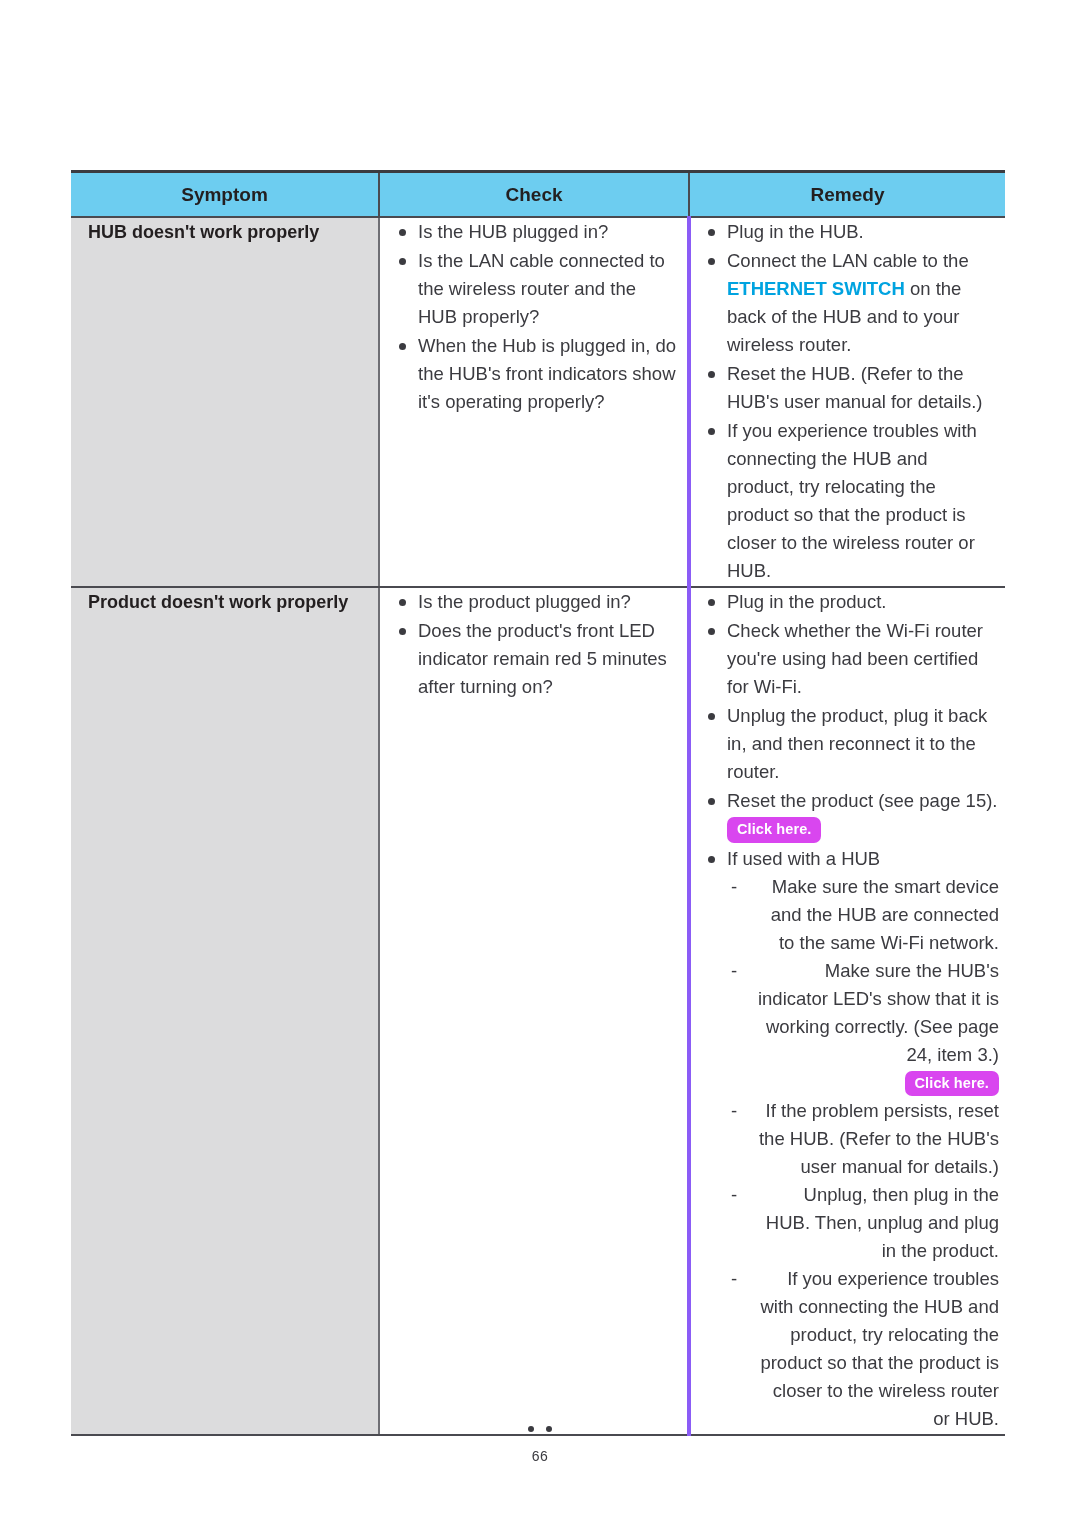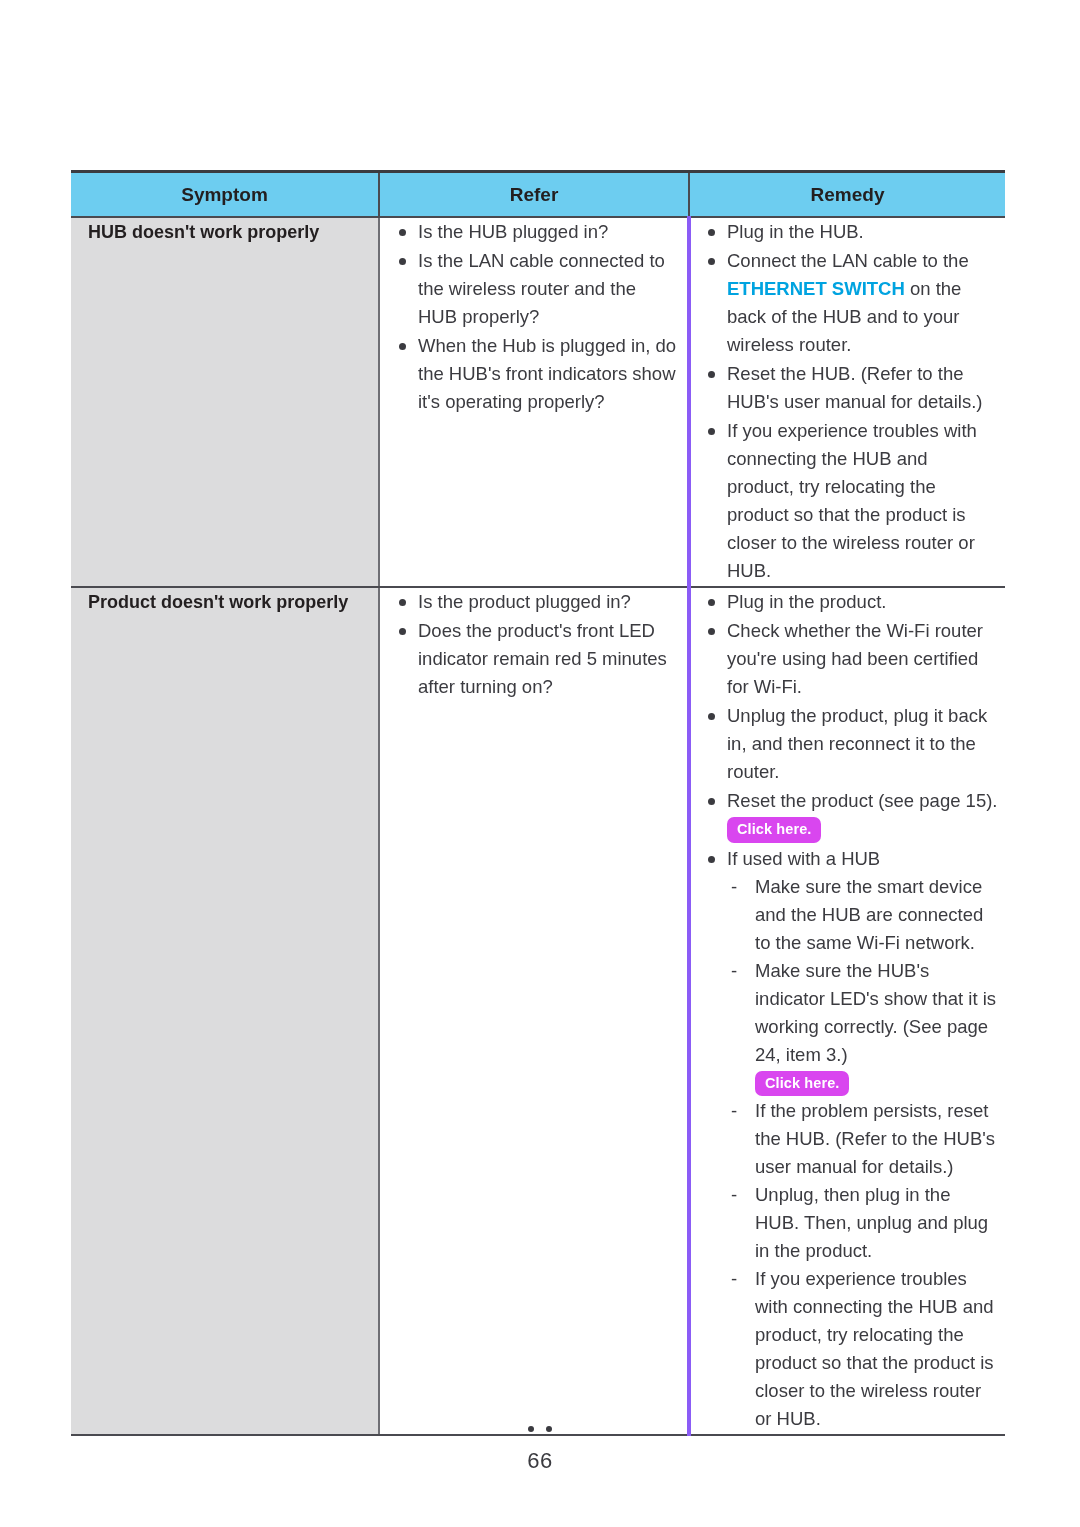--- a/index.html
+++ b/index.html
@@ -106,20 +106,21 @@
     top: 11px;
     width: 7px;
     height: 7px;
     background: #3b3b40;
     border-radius: 50%;
   }
 
   ul.sub {
     margin: 0;
     padding: 0;
+    text-align: right;
   }
   ul.sub > li {
     position: relative;
     padding-left: 28px;
     margin: 0;
   }
   ul.sub > li::before {
     content: "-";
     position: absolute;
     left: 4px;
@@ -167,40 +168,40 @@
   }
   .footer-dots span {
     display: inline-block;
     width: 6px;
     height: 6px;
     border-radius: 50%;
     background: #3b3b40;
     margin: 0 6px;
   }
   .page-num {
-    font-size: 22px;
+    font-size: 14px;
     color: #3b3b40;
     letter-spacing: 0.5px;
   }
 </style>
 </head>
 <body>
 
 <div class="page">
 
   <table class="tbl">
     <colgroup>
       <col class="c-symptom">
       <col class="c-check">
       <col class="c-remedy">
     </colgroup>
     <thead>
       <tr class="hdr">
         <th>Symptom</th>
-        <th>Refer</th>
+        <th>Check</th>
         <th class="last">Remedy</th>
       </tr>
     </thead>
     <tbody>
 
       <tr class="row">
         <td class="symptom">HUB doesn't work properly</td>
 
         <td class="check">
           <ul class="b">

